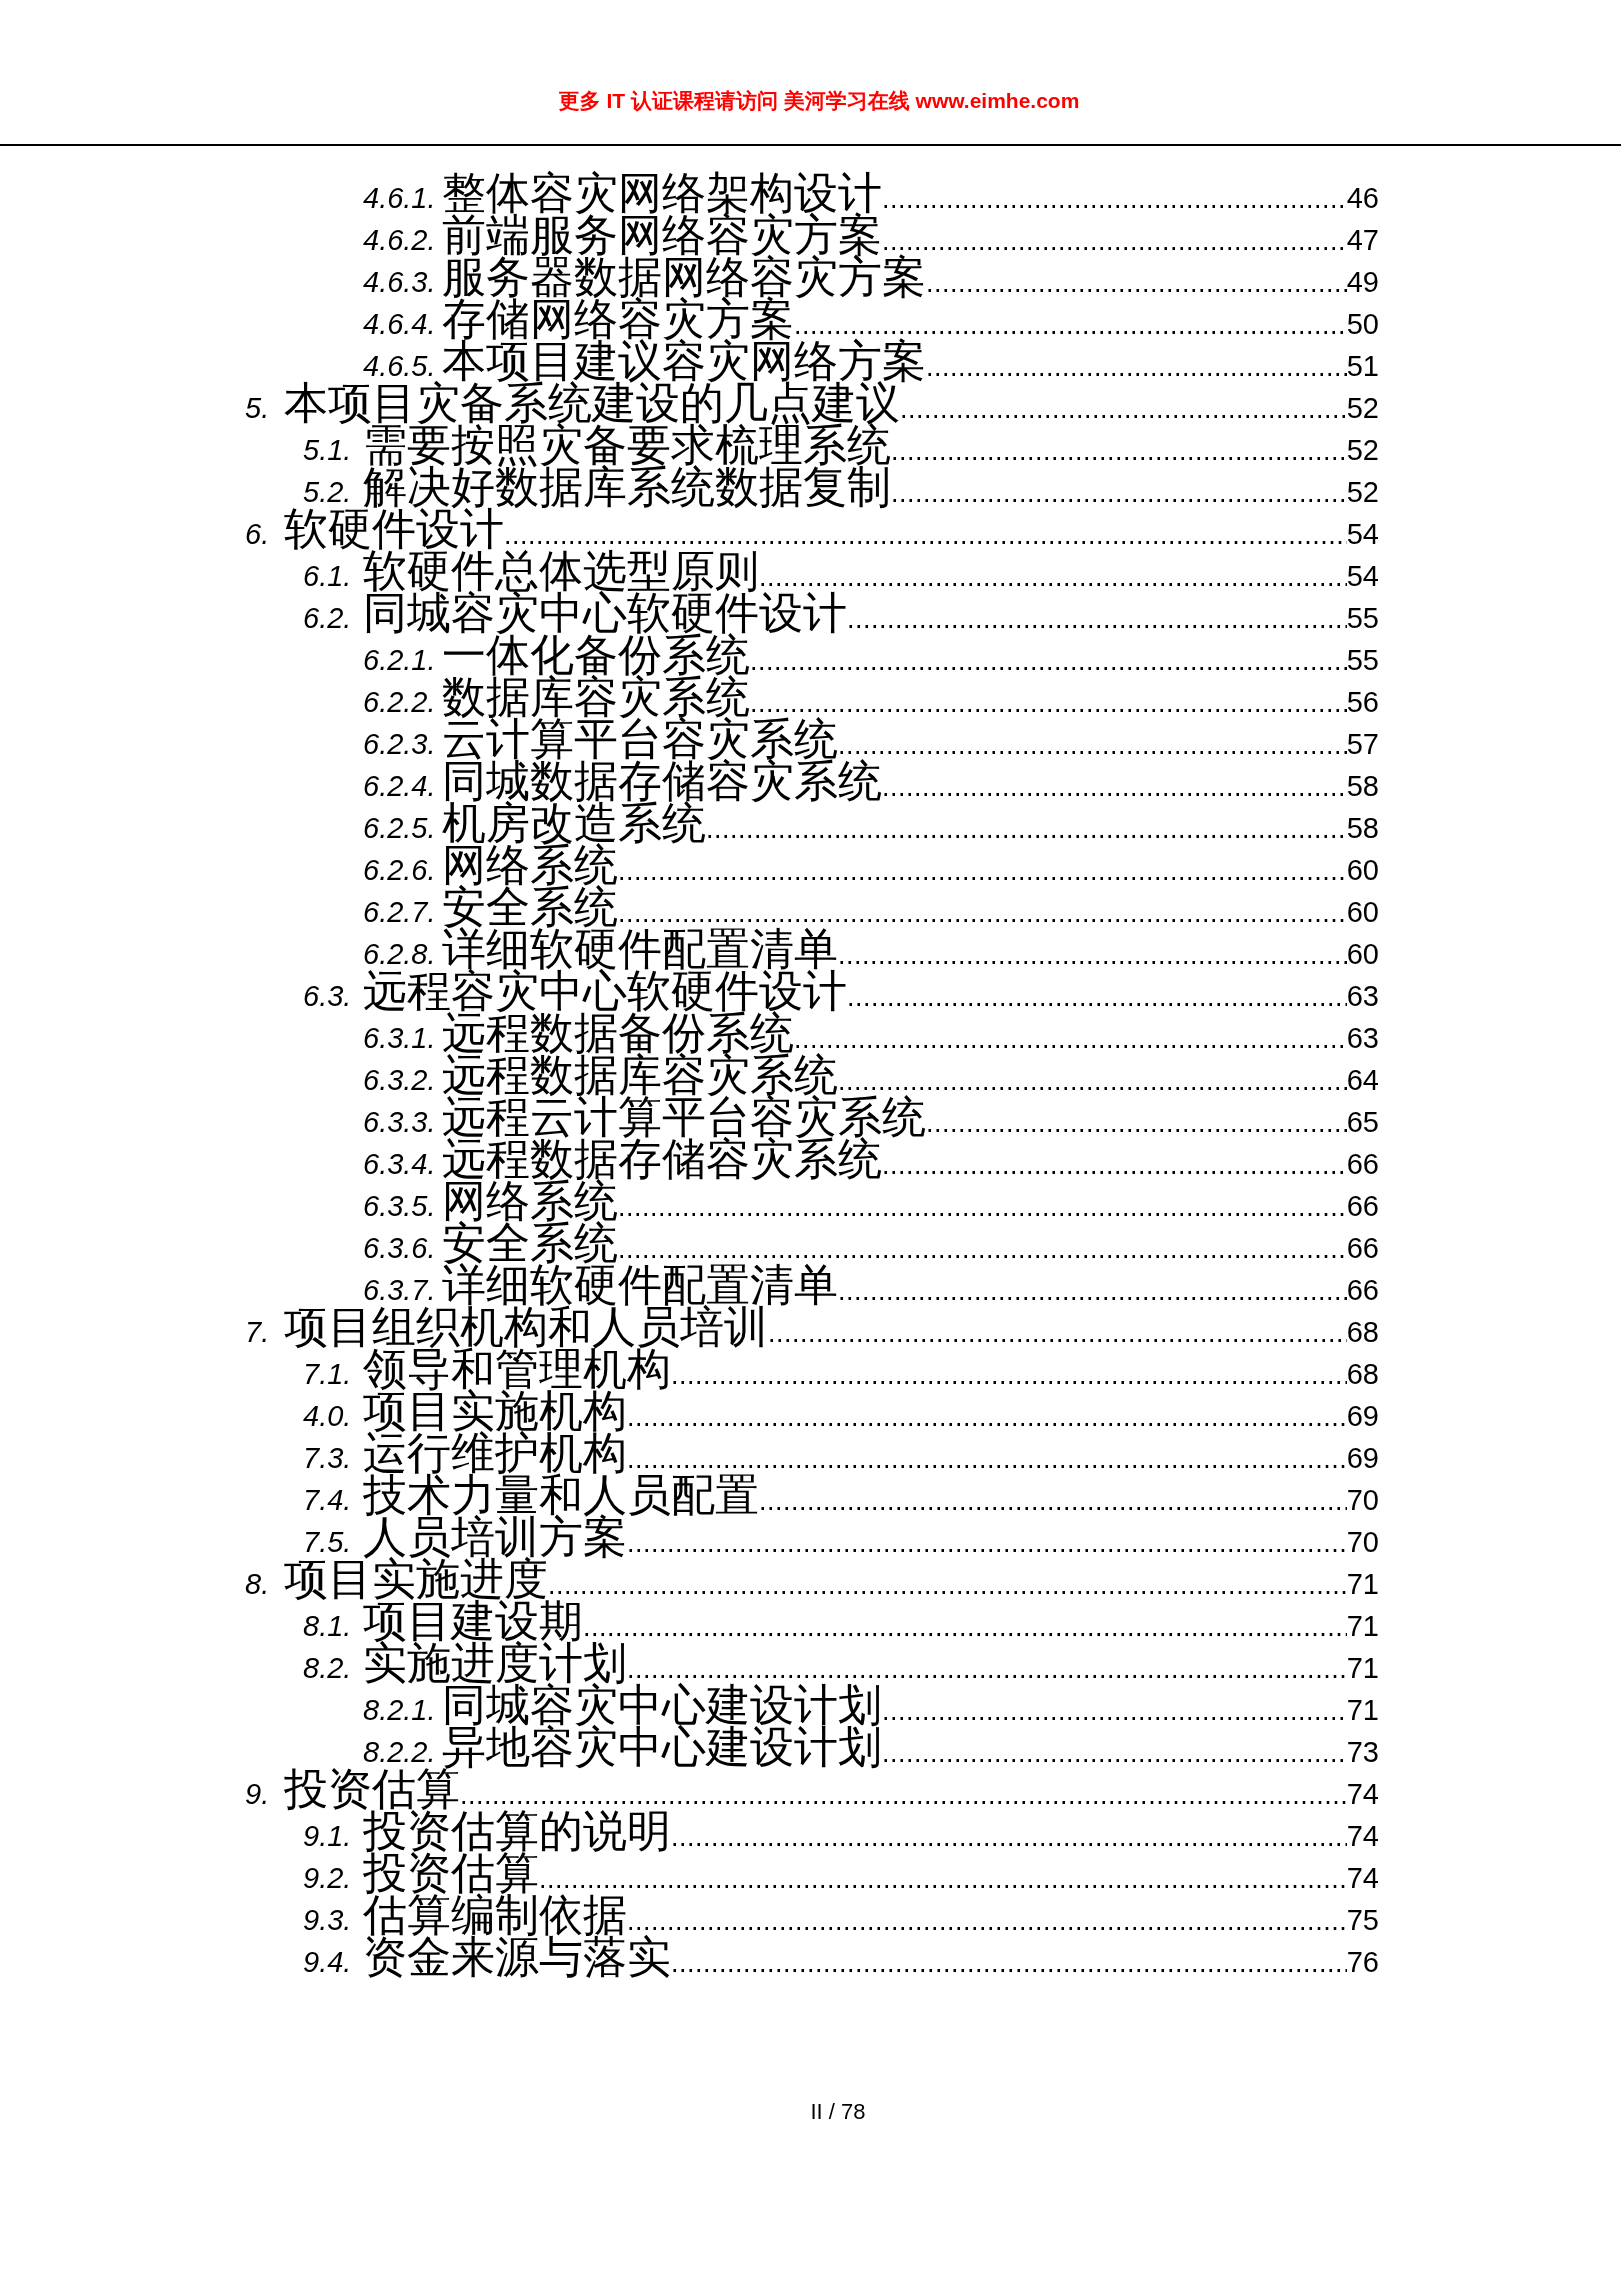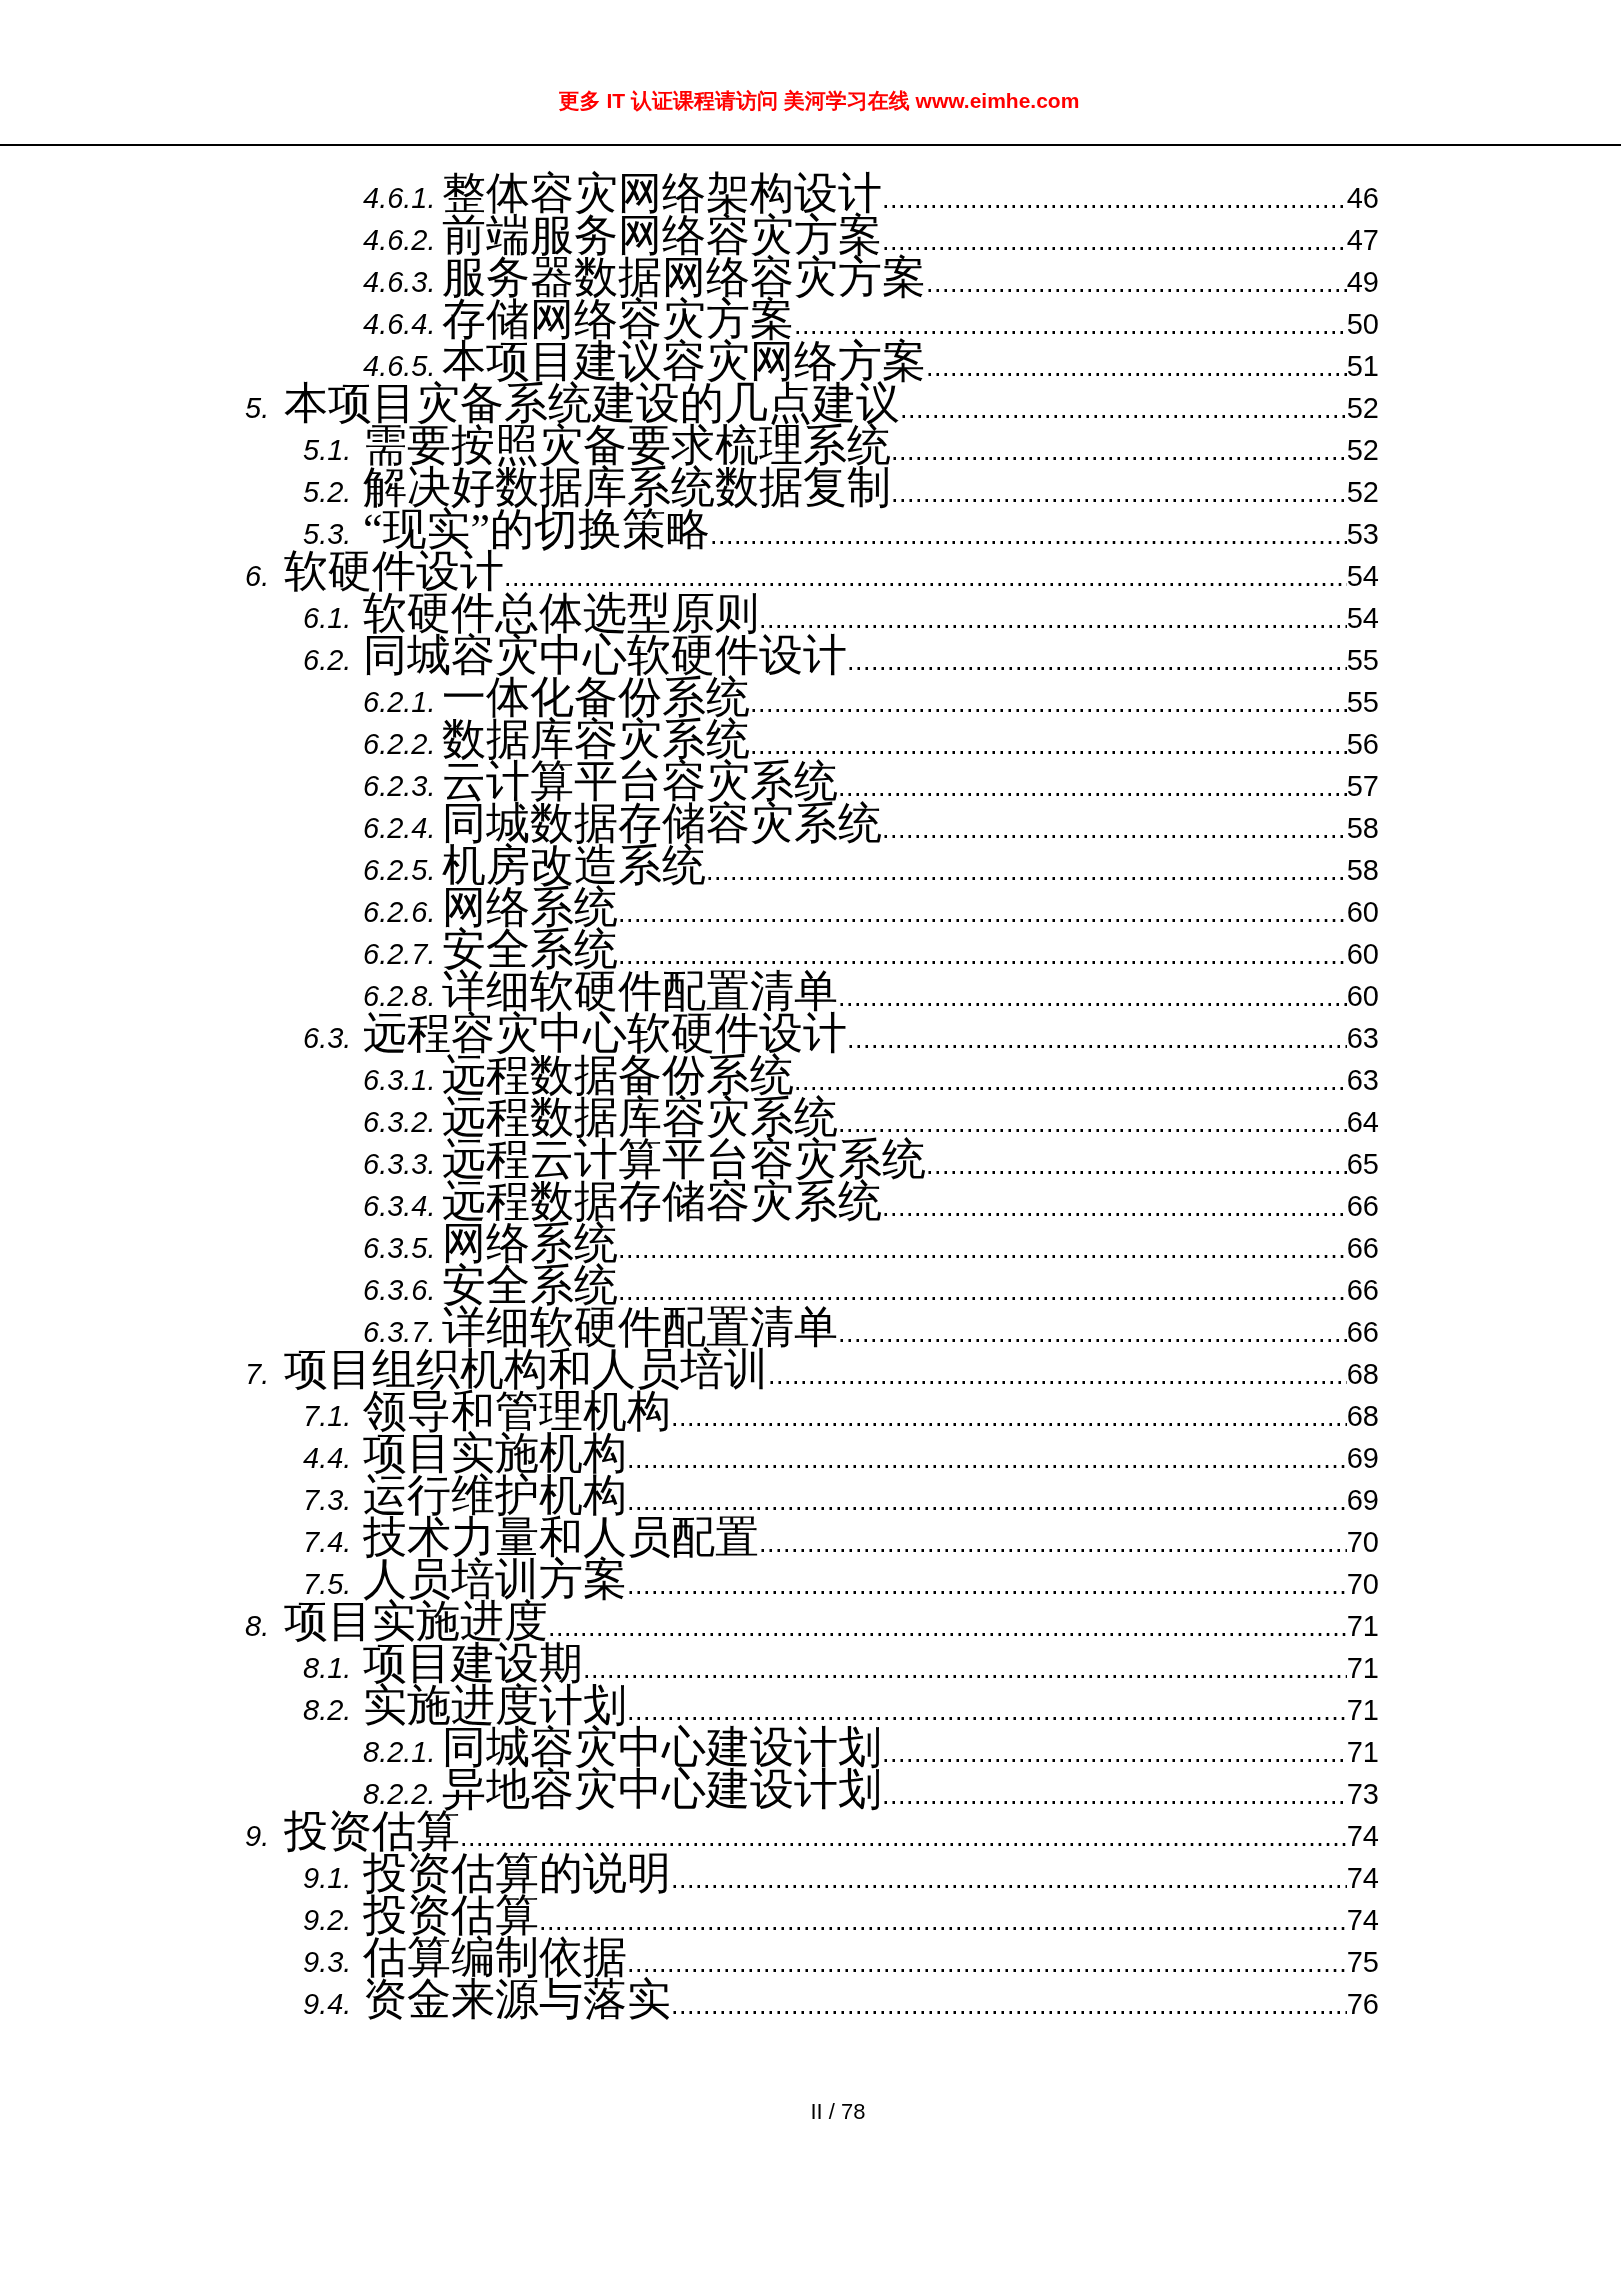--- a/index.html
+++ b/index.html
@@ -113,26 +113,20 @@
     <span class="toc-title">需要按照灾备要求梳理系统</span>
     <span class="toc-leader"></span>
     <span class="toc-page">52</span>
   </div>
     <div class="toc-row level-2">
     <span class="toc-num">5.2.</span>
     <span class="toc-title">解决好数据库系统数据复制</span>
     <span class="toc-leader"></span>
     <span class="toc-page">52</span>
   </div>
-    <div class="toc-row level-2">
-    <span class="toc-num">5.3.</span>
-    <span class="toc-title">“现实”的切换策略</span>
-    <span class="toc-leader"></span>
-    <span class="toc-page">53</span>
-  </div>
     <div class="toc-row level-1">
     <span class="toc-num">6.</span>
     <span class="toc-title">软硬件设计</span>
     <span class="toc-leader"></span>
     <span class="toc-page">54</span>
   </div>
     <div class="toc-row level-2">
     <span class="toc-num">6.1.</span>
     <span class="toc-title">软硬件总体选型原则</span>
     <span class="toc-leader"></span>
@@ -246,21 +240,21 @@
     <span class="toc-leader"></span>
     <span class="toc-page">68</span>
   </div>
     <div class="toc-row level-2">
     <span class="toc-num">7.1.</span>
     <span class="toc-title">领导和管理机构</span>
     <span class="toc-leader"></span>
     <span class="toc-page">68</span>
   </div>
     <div class="toc-row level-2">
-    <span class="toc-num">4.4.</span>
+    <span class="toc-num">4.0.</span>
     <span class="toc-title">项目实施机构</span>
     <span class="toc-leader"></span>
     <span class="toc-page">69</span>
   </div>
     <div class="toc-row level-2">
     <span class="toc-num">7.3.</span>
     <span class="toc-title">运行维护机构</span>
     <span class="toc-leader"></span>
     <span class="toc-page">69</span>
   </div>

